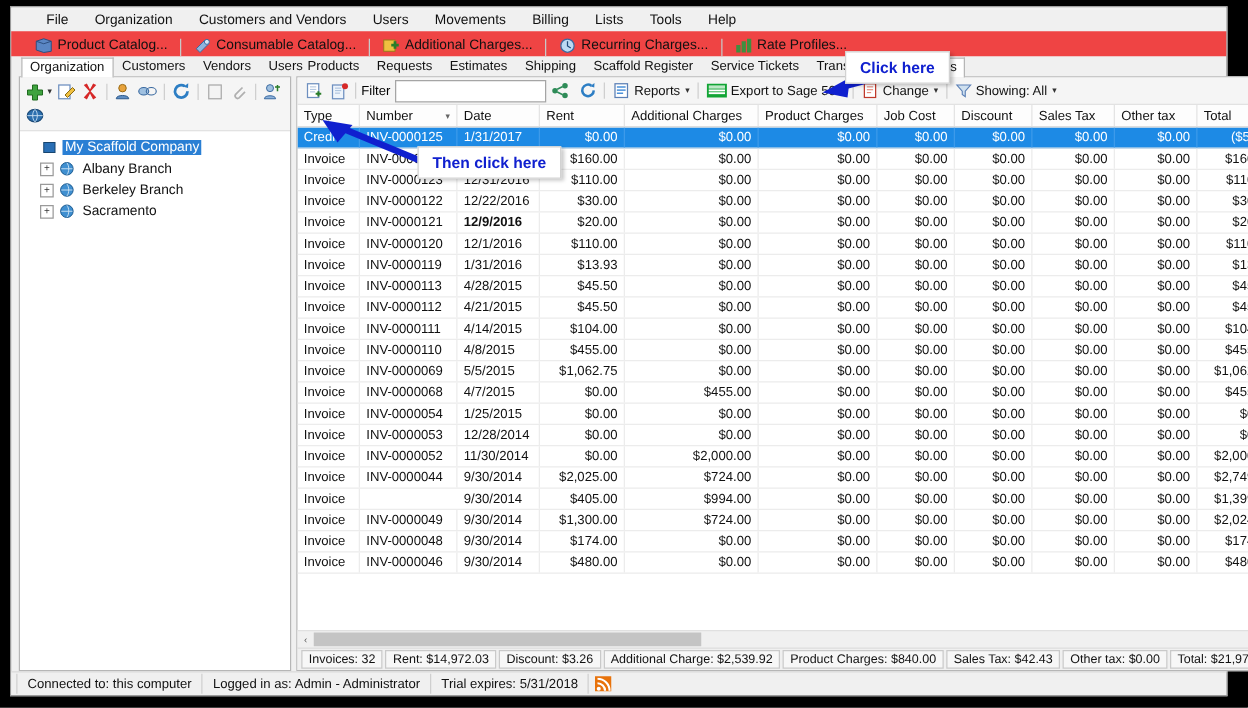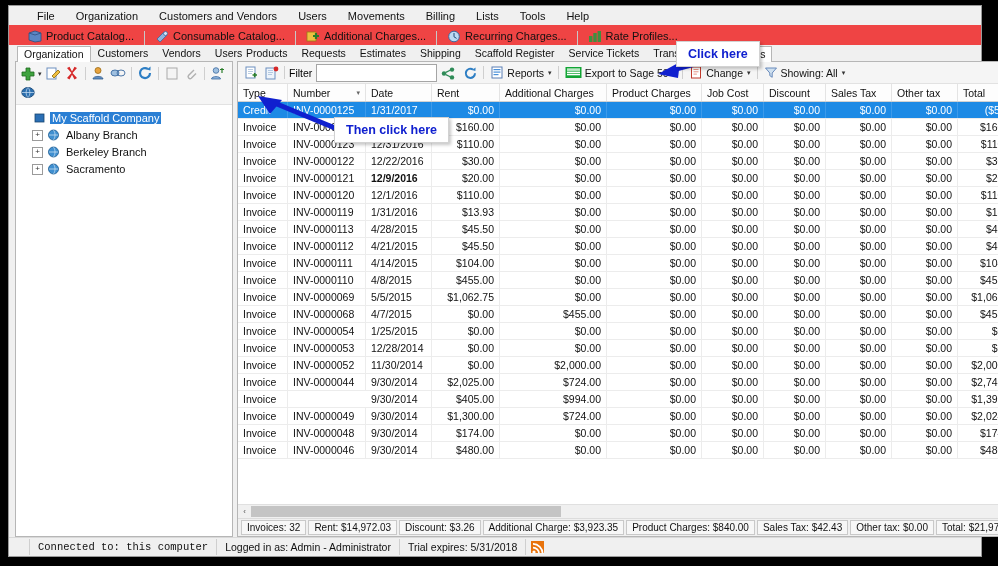--- a/index.html
+++ b/index.html
@@ -79,21 +79,21 @@
   .htrack{flex:1;position:relative;height:11px;}
   .hthumb{position:absolute;left:0;top:0;height:11px;width:310px;background:#c4c4c4;}
 
   
   .summary{height:17px;background:#f0f0f0;border-top:1px solid #dcdcdc;display:flex;align-items:center;padding-left:3px;flex:none;}
   .sm{font-size:10px;color:#111;border:1px solid #c9c9c9;background:#f7f7f7;padding:0 5px;height:13px;line-height:13px;margin-right:2px;white-space:nowrap;}
 
   
   .statusbar{height:18px;background:#f0f0f0;border-top:1px solid #d9d9d9;display:flex;align-items:center;flex:none;}
   .sb{font-size:10.5px;color:#111;padding:0 8px;height:16px;line-height:16px;border-right:1px solid #cfcfcf;white-space:nowrap;}
-  .sb:first-child{border-left:1px solid #cfcfcf;margin-left:20px;font-family:Liberation Mono, monospace;}
+  .sb:first-child{border-left:1px solid #cfcfcf;margin-left:4px;}
   .sb-rss{width:13px;height:12px;background:#e8730c;margin-left:5px;position:relative;}
 
   
   .callout{position:absolute;background:#fff;border:1px solid #d2d2d2;box-shadow:2px 2px 3px rgba(0,0,0,.22);color:#1020cf;font-size:12.5px;font-weight:bold;padding:5px 11px;z-index:40;white-space:nowrap;}
   .arrow{position:absolute;z-index:39;}
 </style>
 </head>
 <body>
 
 <div class="app">
@@ -702,21 +702,21 @@
 
             </div>
           </div>
 
         </div>
 
         <div class="summary" id="summary-bar">
             <span class="sm">Invoices: 32</span>
             <span class="sm">Rent: $14,972.03</span>
             <span class="sm">Discount: $3.26</span>
-            <span class="sm">Additional Charge: $3,923.35</span>
+            <span class="sm">Additional Charge: $2,539.92</span>
             <span class="sm">Product Charges: $840.00</span>
             <span class="sm">Sales Tax: $42.43</span>
             <span class="sm">Other tax: $0.00</span>
             <span class="sm">Total: $21,972.37</span>
           </div>
       </div>
     </div>
   </div>
 
   <div class="statusbar">

